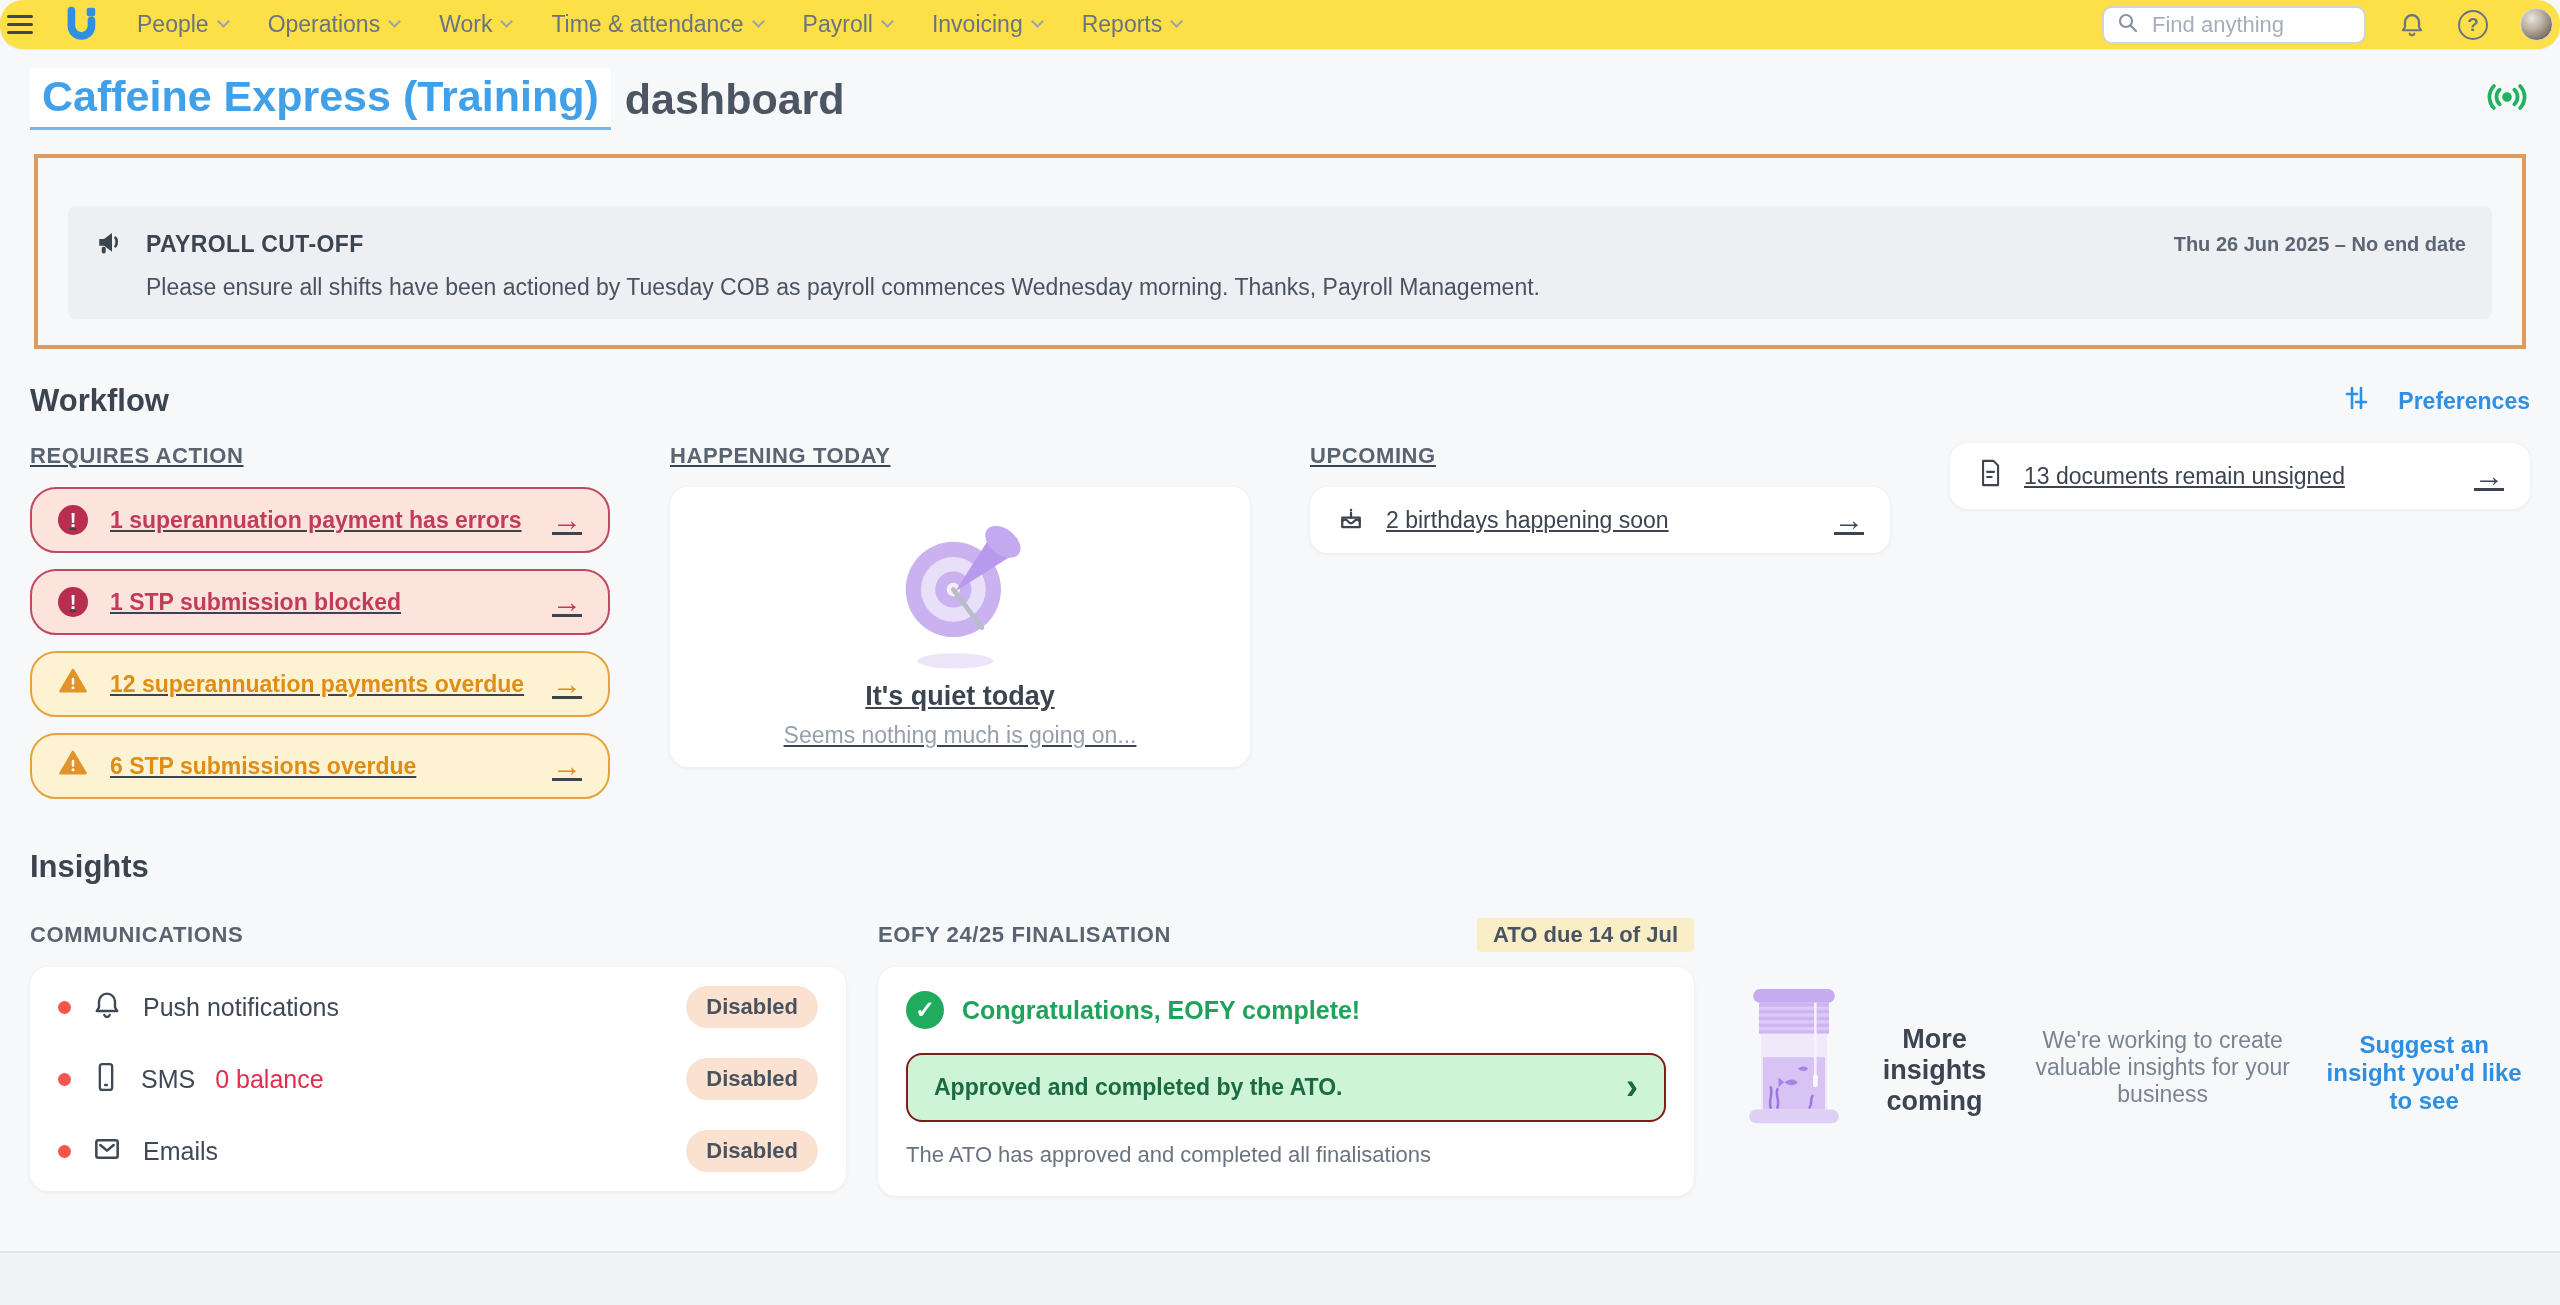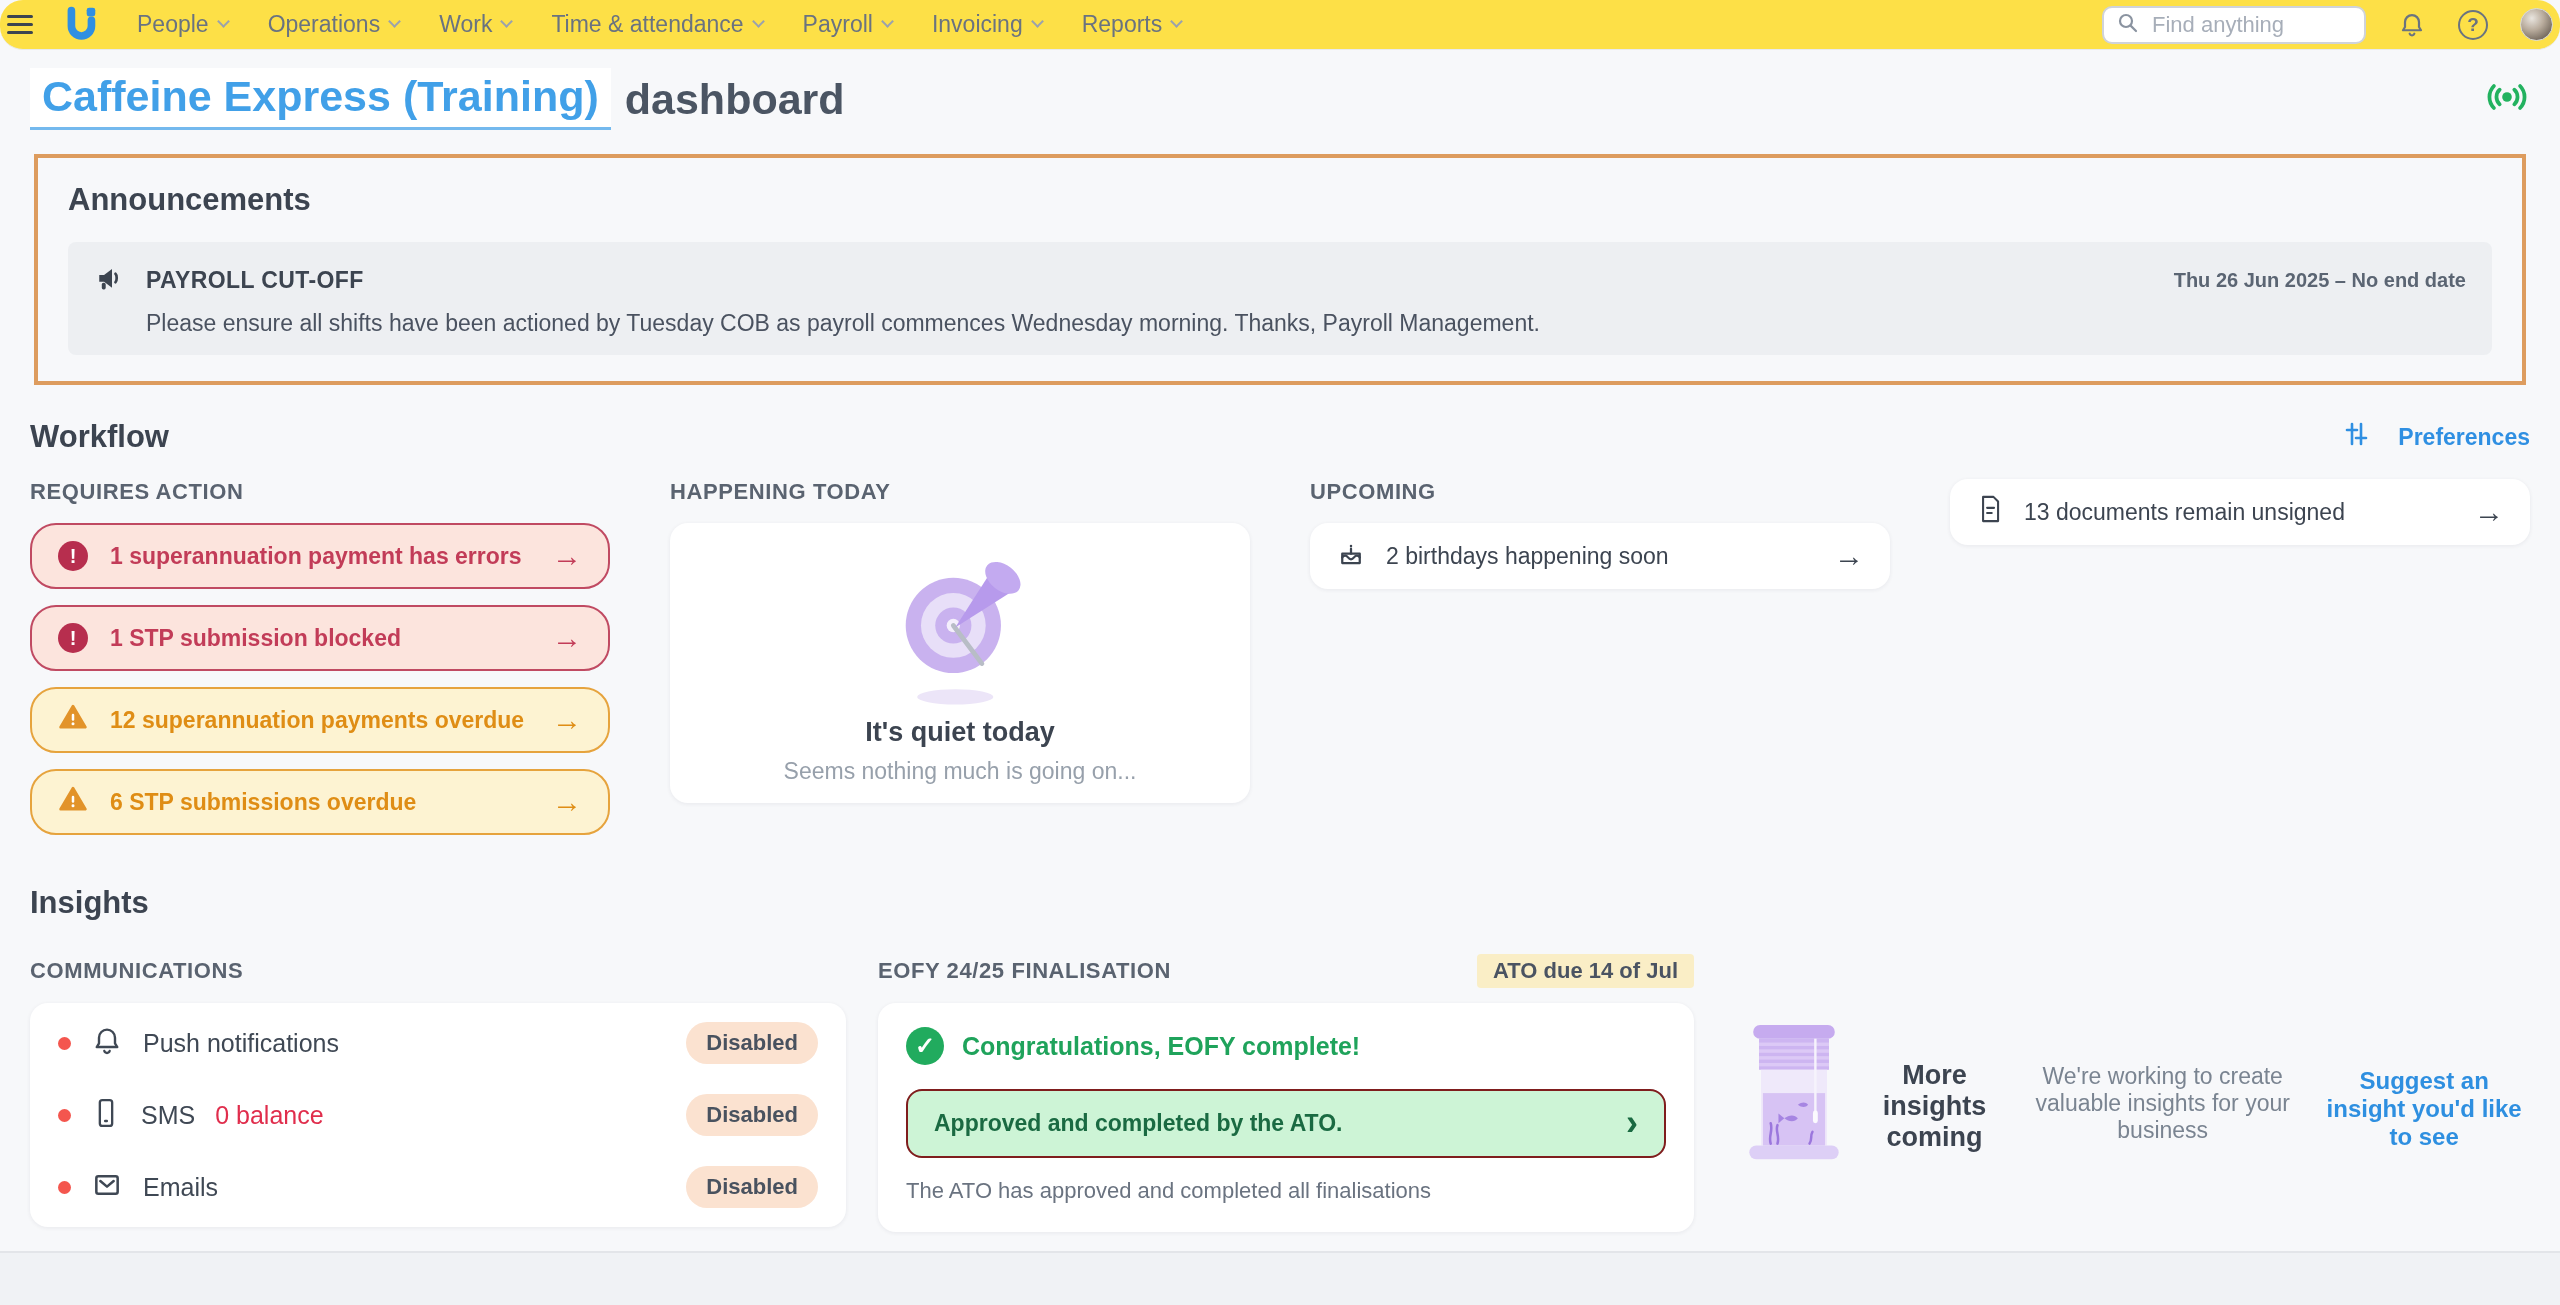--- a/index.html
+++ b/index.html
@@ -47,21 +47,21 @@
   .annc-top { display:flex; align-items:center; gap:16px; }
   .annc-title { font-size:23px; font-weight:800; letter-spacing:.4px; color:#3c4450; }
   .annc-date { margin-left:auto; font-size:20px; font-weight:700; color:#5b6573; }
   .annc-body { margin-top:10px; margin-left:52px; font-size:23px; color:#4a5260; }
   
   .section-head { display:flex; align-items:center; margin-top:34px; }
   .section-title { font-size:31px; font-weight:700; margin:0; color:#3c4450; }
   .pref-link { margin-left:auto; display:flex; align-items:center; gap:28px;
                color:#2f8fe2; font-size:23px; font-weight:600; cursor:pointer; }
   
-  .workflow-grid { display:grid; grid-template-columns:repeat(4,1fr); gap:60px; margin-top:24px; }
+  .workflow-grid { display:grid; grid-template-columns:repeat(4,1fr); gap:60px; margin-top:24px;text-decoration:underline; }
   .col-header { font-size:22px; font-weight:700; color:#5a6370; letter-spacing:.6px; margin-bottom:18px; }
   .action-card { height:66px; border-radius:26px; border:2px solid; display:flex; align-items:center;
                  gap:22px; padding:0 26px; margin-bottom:16px; font-size:23px; font-weight:600; cursor:pointer; }
   .action-card.error   { background:#fce4dd; border-color:#c04a62; color:#c23c58; }
   .action-card.warning { background:#fdf3d2; border-color:#e6a33d; color:#df8d15; }
   .err-badge { width:30px; height:30px; border-radius:50%; background:#b72e4e; color:#fff;
                display:flex; align-items:center; justify-content:center; font-size:20px; font-weight:800; flex:none; }
   .action-arrow { margin-left:auto; font-size:30px; font-weight:700; line-height:1; }
   .panel { background:#fff; border-radius:18px; box-shadow:0 1px 4px rgba(25,35,60,.07); }
   .today-card { height:280px; display:flex; flex-direction:column; align-items:center;
@@ -177,21 +177,20 @@
         <circle cx="22" cy="17" r="4.6" fill="#22b25f" stroke="none"></circle>
         <path d="M15 10 a9.5 9.5 0 0 0 0 14"></path>
           <path d="M9.5 6.5 a15 15 0 0 0 0 21"></path>
         <path d="M29 10 a9.5 9.5 0 0 1 0 14"></path>
           <path d="M34.5 6.5 a15 15 0 0 1 0 21"></path>
       </svg>
     </span>
   </div>
 
   <section class="announcements">
-    <div class="annc-heading">Announcements</div>
     <div class="annc-row">
       <div class="annc-top">
         <span>
           <svg width="36" height="36" viewBox="0 0 24 24">
             <path d="M3.5 10 v4.5 h3.2 l5.3 4 V6 l-5.3 4z" fill="#3c4450"></path>
             <path d="M14.3 9.2c1.1 1 1.1 4.6 0 5.6" stroke="#3c4450" stroke-width="1.8" fill="none" stroke-linecap="round"></path>
             <rect x="5.2" y="15.2" width="2.6" height="4.4" rx="1.1" fill="#3c4450"></rect>
           </svg>
         </span>
         <span class="annc-title">PAYROLL CUT-OFF</span>

